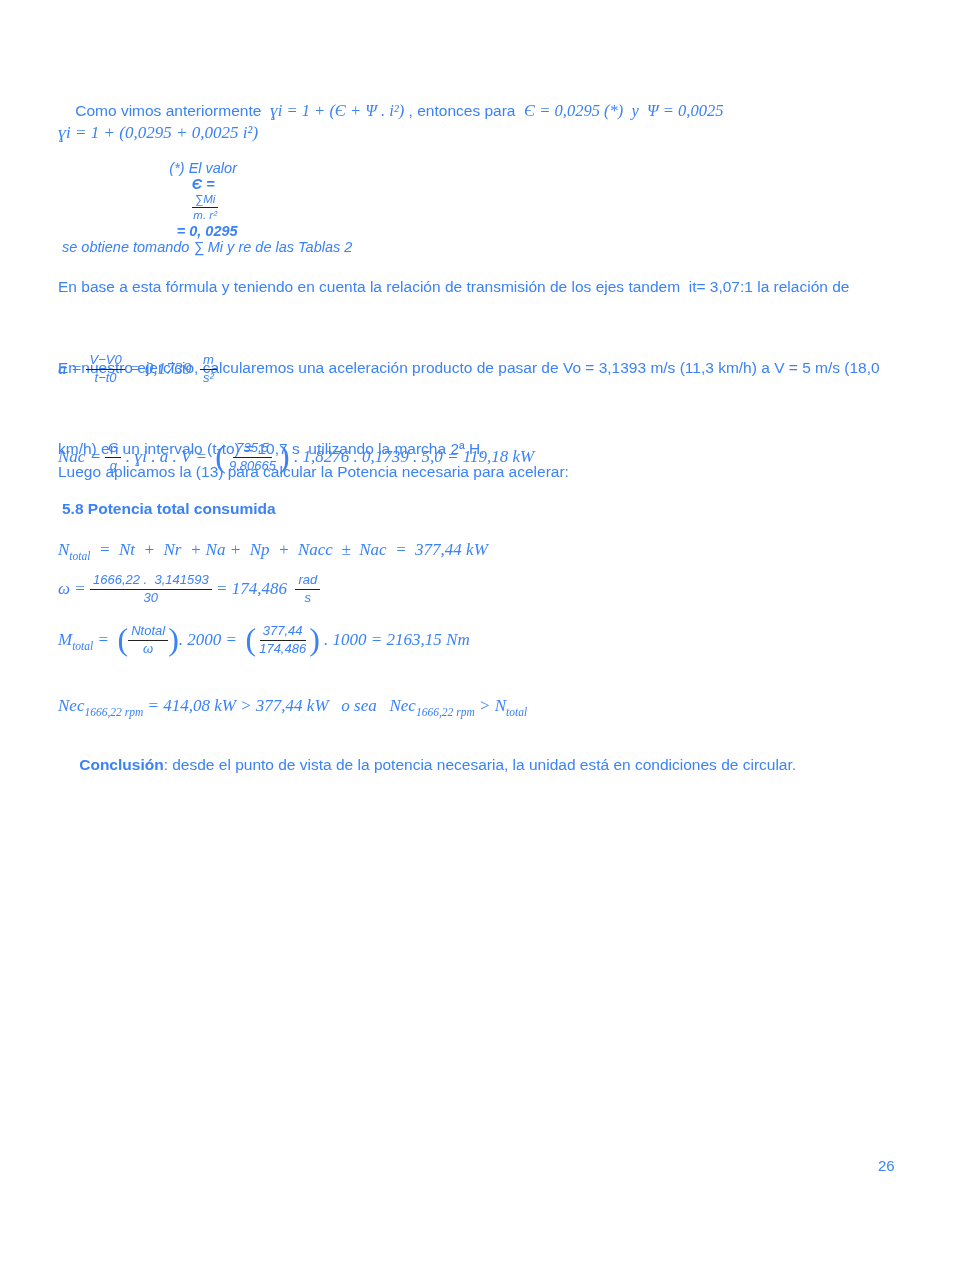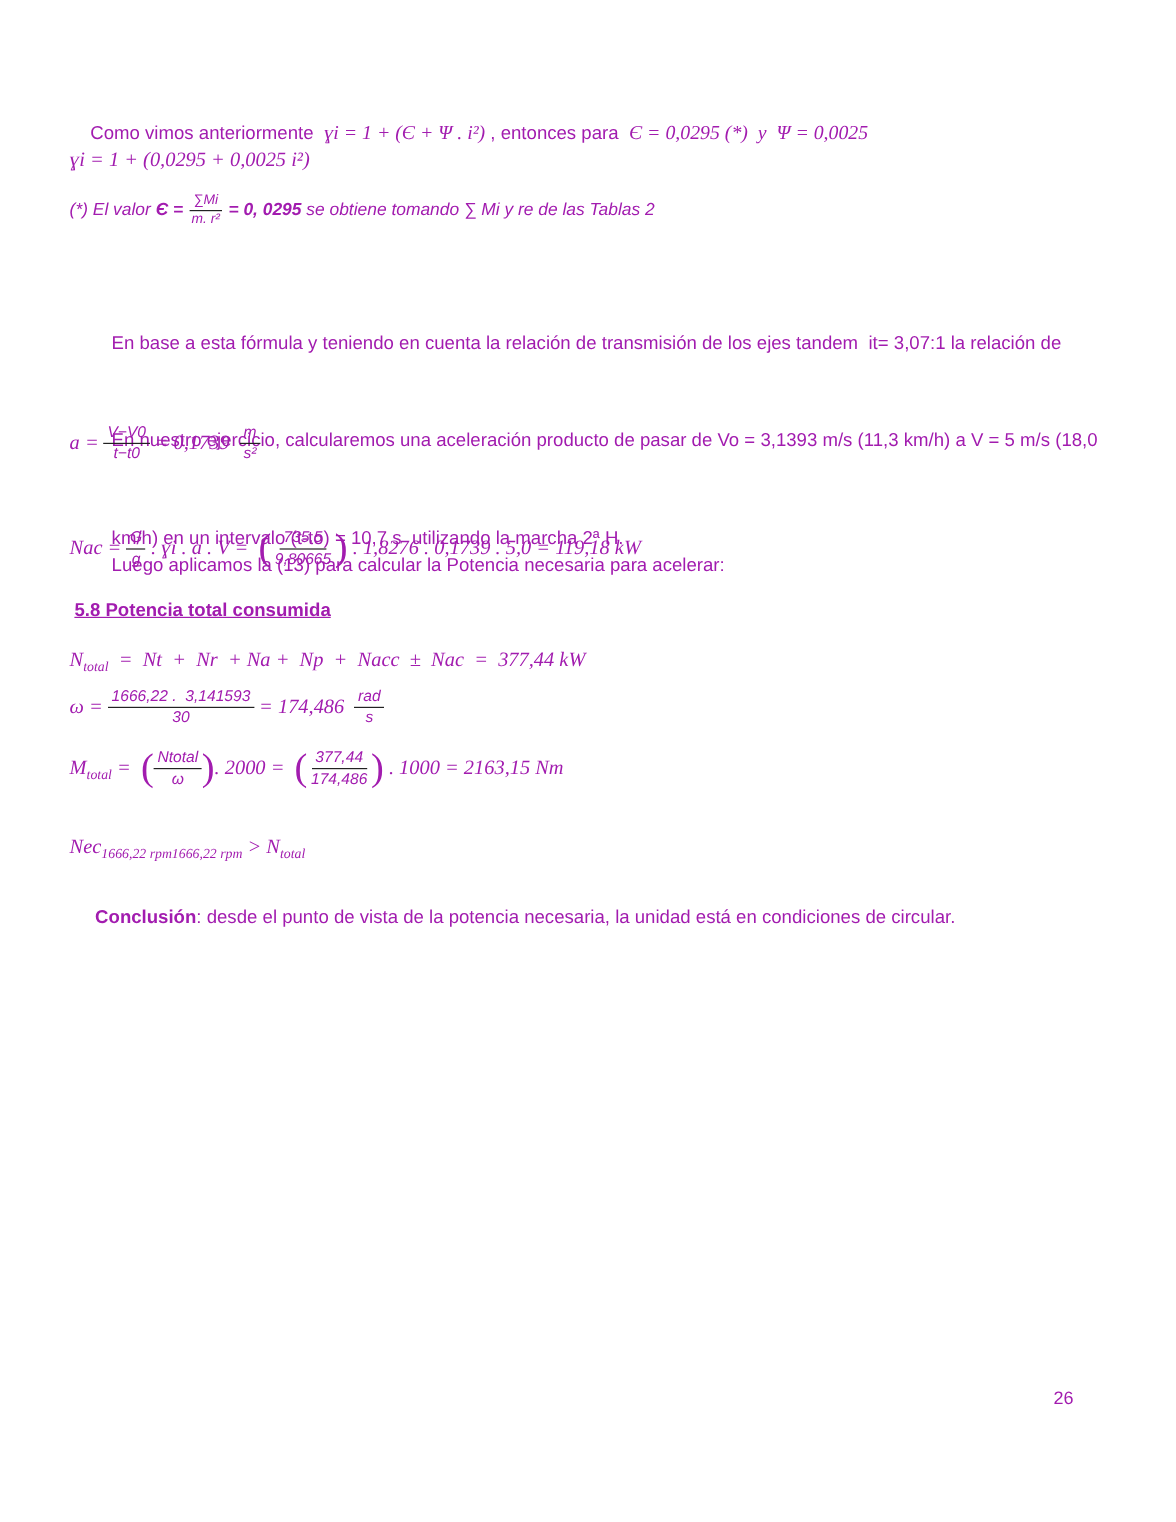--- a/index.html
+++ b/index.html
@@ -1,26 +1,26 @@
 <!DOCTYPE html>
 <html><head>
 <meta charset="utf-8">
 <style>
   html,body { margin:0; padding:0; background:#ffffff; }
   .page {
     position:relative;
     width:980px; height:1268px;
     background:#ffffff;
-    color:#a21caf;
+    color:#3b82f6;
     font-family:"Liberation Sans", sans-serif;
     overflow:hidden;
   }
   .abs { position:absolute; }
   .body-text { font-size:15.5px; line-height:27px; white-space:pre; }
-  .pline { white-space:pre;margin-left:35px; }
+  .pline { white-space:pre; }
   .math {
     font-family:"Liberation Serif","DejaVu Serif",serif;
     font-style:italic;
     font-size:17px;
   }
   .eq { display:flex; align-items:center; }
   .eq > span { white-space:pre; }
   .inline-line { white-space:pre; font-size:15.5px; }
   .inline-line .math { font-size:16.5px; }
   .frac {
@@ -36,21 +36,21 @@
     font-style:normal; font-size:32px; line-height:1;
     transform:translateY(-1px);
   }
   .sub {
     font-size:11.5px; position:relative; top:6px;
     font-style:italic;
     font-family:"Liberation Serif","DejaVu Serif",serif;
     white-space:pre;
   }
   .footnote {
-    font-size:14.5px; font-style:italic;
+    font-size:14.5px; font-style:italic;flex-direction:column;
   }
   .footnote .fbold { font-weight:700; }
   .footnote .frac { font-size:11.5px; }
   .heading { font-weight:700; font-size:15.5px; }
   .concl-bold { font-weight:700; }
   .pagenum { font-size:15px; }
 </style>
 </head>
 <body>
 
@@ -95,21 +95,21 @@
   <div class="abs eq math" style="left:58px; top:440px;">
     <span>Nac = </span>
     <span class="frac"><span class="num">G</span><span class="den">g</span></span>
     <span> . ɣi . a . V =  </span>
     <span class="bigp">(</span>
     <span class="frac"><span class="num">735,5</span><span class="den">9,80665</span></span>
     <span class="bigp">)</span>
     <span> . 1,8276 . 0,1739 . 5,0 = 119,18 kW</span>
   </div>
 
-  <div class="abs heading" style="left:62px; top:500px;text-decoration:underline;">5.8 Potencia total consumida</div>
+  <div class="abs heading" style="left:62px; top:500px;">5.8 Potencia total consumida</div>
 
   <div class="abs eq math" style="left:58px; top:540px;">
     <span>N</span>
     <span class="sub">total</span>
     <span>  =  Nt  +  Nr  + Na +  Np  +  Nacc  ±  Nac  =  377,44 kW</span>
   </div>
 
   <div class="abs eq math" style="left:58px; top:572px;">
     <span>ω = </span>
     <span class="frac"><span class="num">1666,22 .  3,141593</span><span class="den">30</span></span>
@@ -127,20 +127,21 @@
     <span>. 2000 =  </span>
     <span class="bigp">(</span>
     <span class="frac"><span class="num">377,44</span><span class="den">174,486</span></span>
     <span class="bigp">)</span>
     <span> . 1000 = 2163,15 Nm</span>
   </div>
 
   <div class="abs eq math" style="left:58px; top:696px;">
     <span>Nec</span>
     <span class="sub">1666,22 rpm</span>
+    <span> = 414,08 kW &gt; 377,44 kW   o sea   Nec</span>
     <span class="sub">1666,22 rpm</span>
     <span> &gt; N</span>
     <span class="sub">total</span>
   </div>
 
   <div class="abs inline-line" style="left:62px; top:738px;">
     <span class="concl-bold">Conclusión</span><span>: desde el punto de vista de la potencia necesaria, la unidad está en condiciones de circular.</span>
   </div>
 
   <div class="abs pagenum" style="left:878px; top:1157px;">26</div>

